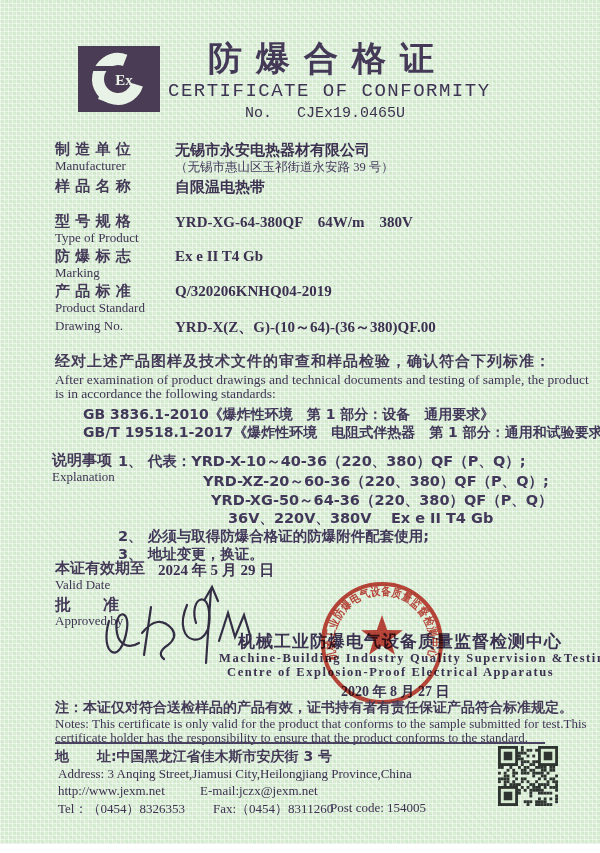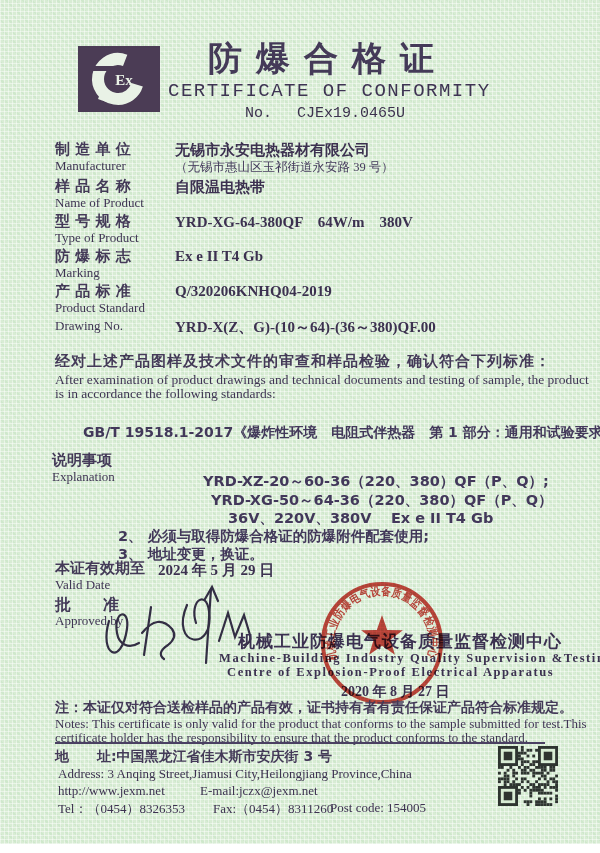--- a/index.html
+++ b/index.html
@@ -59,21 +59,20 @@
   </div>
 
   <div class="abs" style="left:55px;top:141px;width:500px;">
     <span class="label-zh">制 造 单 位</span>
     <span class="label-en">Manufacturer</span>
     <span class="field-value">无锡市永安电热器材有限公司</span>
     <span class="field-value2">（无锡市惠山区玉祁街道永安路 39 号）</span>
   </div>
   <div class="abs" style="left:55px;top:178px;width:500px;">
     <span class="label-zh">样 品 名 称</span>
-    <span class="label-en">Name of Product</span>
     <span class="field-value">自限温电热带</span>
   </div>
   <div class="abs" style="left:55px;top:213px;width:500px;">
     <span class="label-zh">型 号 规 格</span>
     <span class="label-en">Type of Product</span>
     <span class="field-value">YRD-XG-64-380QF　64W/m　380V</span>
   </div>
   <div class="abs" style="left:55px;top:248px;width:500px;">
     <span class="label-zh">防 爆 标 志</span>
     <span class="label-en">Marking</span>
@@ -85,26 +84,28 @@
     <span class="field-value">Q/320206KNHQ04-2019</span>
   </div>
   <div class="abs" style="left:55px;top:318px;width:500px;">
     <span class="label-en">Drawing No.</span>
     <span class="field-value">YRD-X(Z、G)-(10～64)-(36～380)QF.00</span>
   </div>
 
   <div class="abs stmt-zh" style="left:55px;top:352px;">经对上述产品图样及技术文件的审查和样品检验，确认符合下列标准：</div>
   <div class="abs stmt-en" style="left:55px;top:372px;">After examination of product drawings and technical documents and testing of sample, the product</div>
   <div class="abs stmt-en" style="left:55px;top:386px;">is in accordance the following standards:</div>
+  <div class="abs std" style="left:83px;top:406px;">GB 3836.1-2010《爆炸性环境　第 1 部分：设备　通用要求》</div>
   <div class="abs std" style="left:83px;top:424px;">GB/T 19518.1-2017《爆炸性环境　电阻式伴热器　第 1 部分：通用和试验要求》</div>
 
   <div class="abs" style="left:52px;top:452px;">
     <span class="label-zh">说明事项</span>
     <span class="label-en">Explanation</span>
   </div>
+  <div class="abs exp-line" style="left:118px;top:452px;">1、 代表：YRD-X-10～40-36（220、380）QF（P、Q）;</div>
   <div class="abs exp-line" style="left:203px;top:472px;">YRD-XZ-20～60-36（220、380）QF（P、Q）;</div>
   <div class="abs exp-line" style="left:211px;top:491px;">YRD-XG-50～64-36（220、380）QF（P、Q）</div>
   <div class="abs exp-line" style="left:228px;top:509px;">36V、220V、380V　 Ex e II T4 Gb</div>
   <div class="abs exp-line" style="left:118px;top:527px;">2、 必须与取得防爆合格证的防爆附件配套使用;</div>
   <div class="abs exp-line" style="left:118px;top:545px;">3、 地址变更，换证。</div>
 
   <div class="abs" style="left:55px;top:560px;">
     <span class="label-zh">本证有效期至</span>
     <span class="label-en">Valid Date</span>
   </div>

